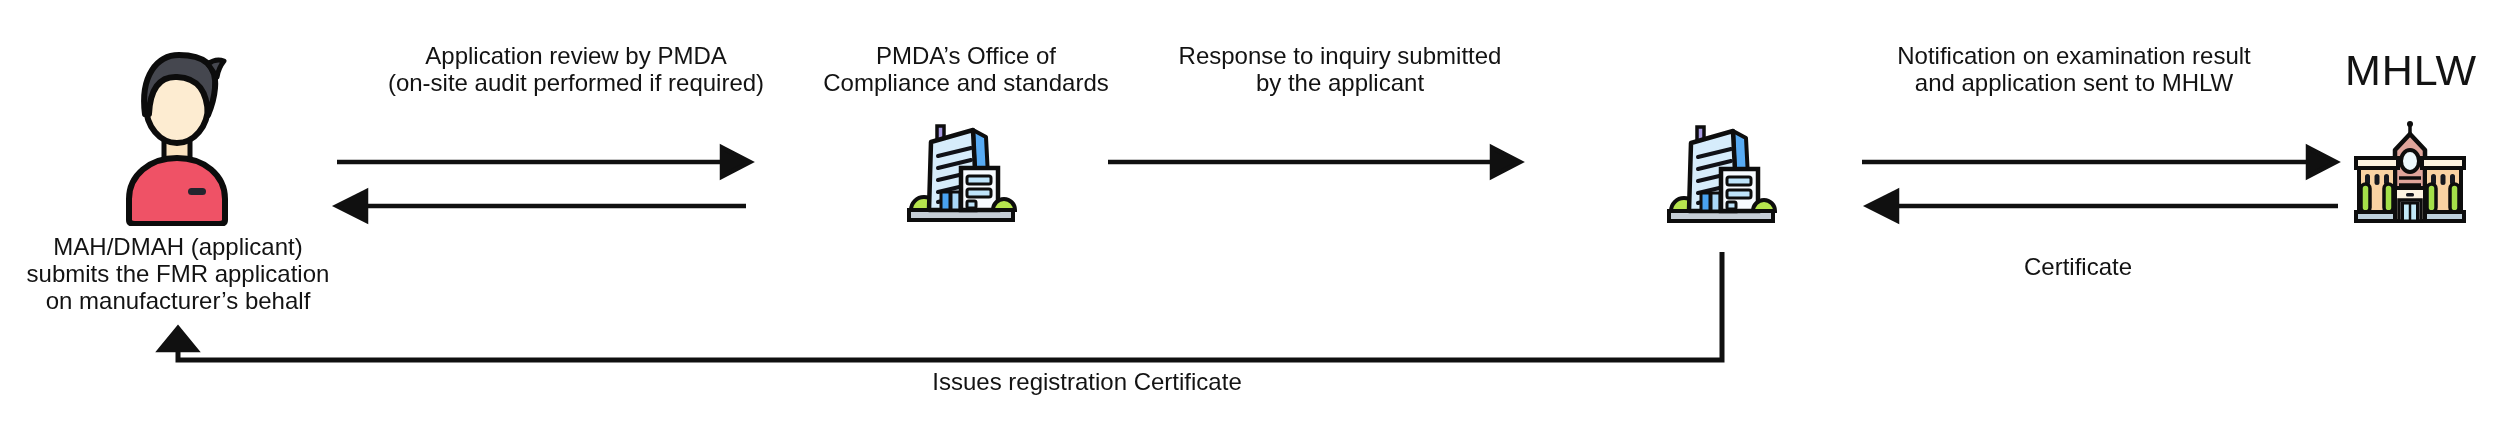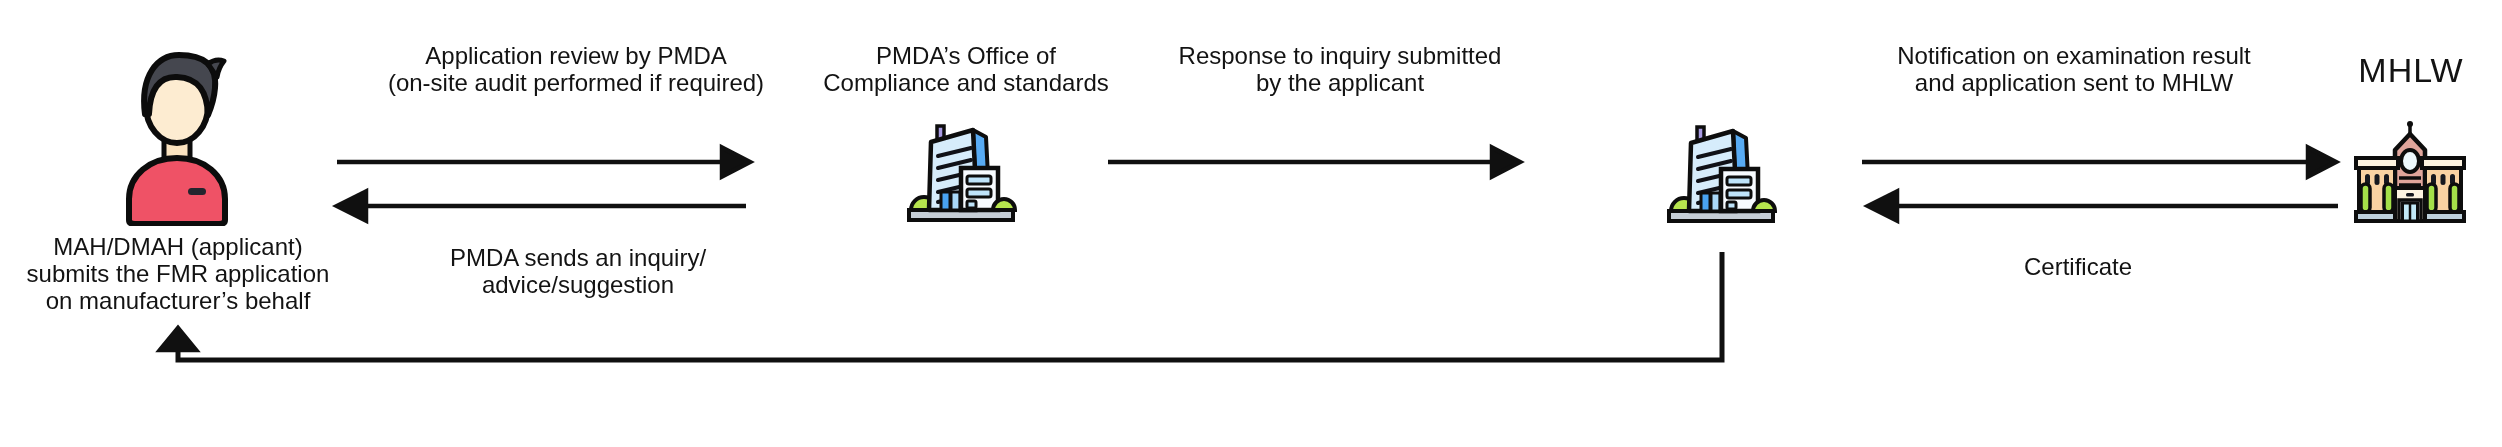--- a/index.html
+++ b/index.html
@@ -15,21 +15,21 @@
     position:absolute;
     transform:translateX(-50%);
     font-weight:400;
     font-size:24px;
     line-height:27px;
     color:#131313;
     text-align:center;
     white-space:pre-line;
   }
   .lbl--title{
-    font-size:34px;
+    font-size:43px;
     line-height:36px;
     letter-spacing:1px;
   }
   .icon{
     position:absolute;
   }
   .arrows{
     position:absolute;
     left:0;top:0;
     pointer-events:none;
@@ -166,21 +166,20 @@
 
   <div class="lbl" style="left:966px;top:42px">PMDA’s Office of
 Compliance and standards</div>
   <div class="lbl" style="left:178px;top:233px">MAH/DMAH (applicant)
 submits the FMR application
 on manufacturer’s behalf</div>
   <div class="lbl lbl--title" style="left:2411px;top:52px">MHLW</div>
 
   <div class="lbl" style="left:576px;top:42px">Application review by PMDA
 (on-site audit performed if required)</div>
-  <div class="lbl" style="left:578px;top:244px">PMDA sends an inquiry/
-advice/suggestion</div>
   <div class="lbl" style="left:2074px;top:42px">Notification on examination result
 and application sent to MHLW</div>
   <div class="lbl" style="left:1340px;top:42px">Response to inquiry submitted
 by the applicant</div>
   <div class="lbl" style="left:2078px;top:253px">Certificate</div>
+  <div class="lbl" style="left:1087px;top:368px">Issues registration Certificate</div>
 
 </div>
 
 </body></html>

